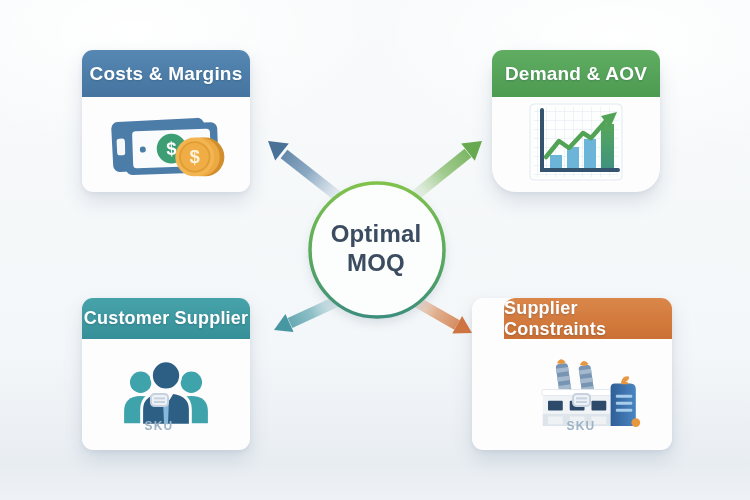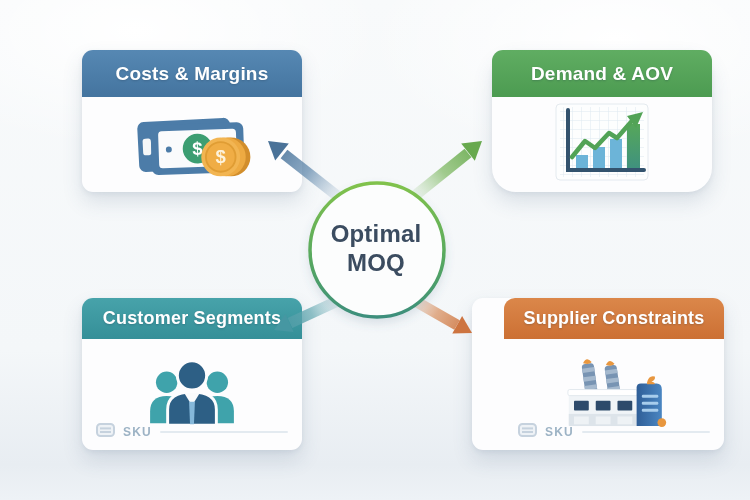--- a/index.html
+++ b/index.html
@@ -9,21 +9,21 @@
     background:#f5f8fa;
   }
   .canvas{
     position:relative;width:750px;height:500px;
     background:
       radial-gradient(ellipse 420px 200px at 18% 6%, #ffffff 0%, rgba(255,255,255,0) 60%),
       radial-gradient(ellipse 420px 200px at 82% 8%, #ffffff 0%, rgba(255,255,255,0) 60%),
       linear-gradient(180deg,#f8fafb 0%,#f4f7f9 70%,#e8edf2 93%,#eef2f6 100%);
   }
   .card{
-    position:absolute;width:220px;background:#fdfdfe;border-radius:11px;
+    position:absolute;width:168px;background:#fdfdfe;border-radius:11px;
     box-shadow:0 10px 20px rgba(60,90,120,.15), 0 2px 5px rgba(60,90,120,.08);
   }
   .card-header{
     border-radius:11px 11px 0 0;
     display:flex;align-items:center;justify-content:center;
     color:#ffffff;font-weight:bold;
     text-shadow:0 1px 2px rgba(30,50,70,.25);
     letter-spacing:.2px;
   }
   .card-tl{left:82px;top:50px;height:142px;}
@@ -36,22 +36,22 @@
   .h-green{background:linear-gradient(180deg,#60ad62,#4c9b51);}
   .h-teal{background:linear-gradient(180deg,#47a3aa,#358f98);}
   .h-orange{background:linear-gradient(180deg,#db874a,#cc7034);}
   .card-body{
     display:flex;flex-direction:column;align-items:center;justify-content:center;
   }
   .card-tl .card-body,.card-tr .card-body{height:95px;}
   .card-bl .card-body,.card-br .card-body{height:111px;position:relative;}
   .icon-wrap{flex:1;display:flex;align-items:center;justify-content:center;width:100%;}
   .sku-row{
-    position:absolute;left:14px;right:14px;bottom:9px;
-    display:flex;align-items:center;gap:8px;
+    position:absolute;left:0;right:14px;bottom:9px;
+    display:flex;align-items:center;gap:8px;flex-direction:column;
   }
   .sku-label{
     color:#9db3c5;font-size:12px;font-weight:bold;letter-spacing:1.2px;
   }
   .sku-line{flex:1;height:2px;border-radius:2px;background:#e3eaf0;}
   .overlay{
     position:absolute;left:0;top:0;z-index:5;pointer-events:none;
   }
   .center-label{
     position:absolute;left:376px;top:249px;transform:translate(-50%,-50%);
@@ -120,21 +120,21 @@
           <path d="M14 8 V68 H90" fill="none" stroke="#33536e" stroke-width="4" stroke-linecap="round"></path>
           <polyline points="18,55 31,39 41,46 55,31 63,36 77,20" fill="none" stroke="#52a356" stroke-width="4.5" stroke-linejoin="round" stroke-linecap="round"></polyline>
           <polygon points="89,10 73,14 82,26" fill="#52a356"></polygon>
         </svg>
       </span>
     </div>
   </div>
 
   <div class="card card-bl">
     <div class="card-header h-teal">
-      <span>Customer Segments</span>
+      <span>Customer Supplier</span>
     </div>
     <div class="card-body">
       <div class="icon-wrap">
         <span>
           <svg width="100" height="76" viewBox="0 0 100 78">
             <circle cx="24" cy="28" r="11" fill="#3fa3ab"></circle>
             <path d="M7 70 V58 Q7 42 24 42 Q41 42 41 58 V70 Z" fill="#3fa3ab"></path>
             <circle cx="76" cy="28" r="11" fill="#3fa3ab"></circle>
             <path d="M59 70 V58 Q59 42 76 42 Q93 42 93 58 V70 Z" fill="#3fa3ab"></path>
             <circle cx="50" cy="21" r="15" fill="#2d5f85" stroke="#fdfdfe" stroke-width="3"></circle>

